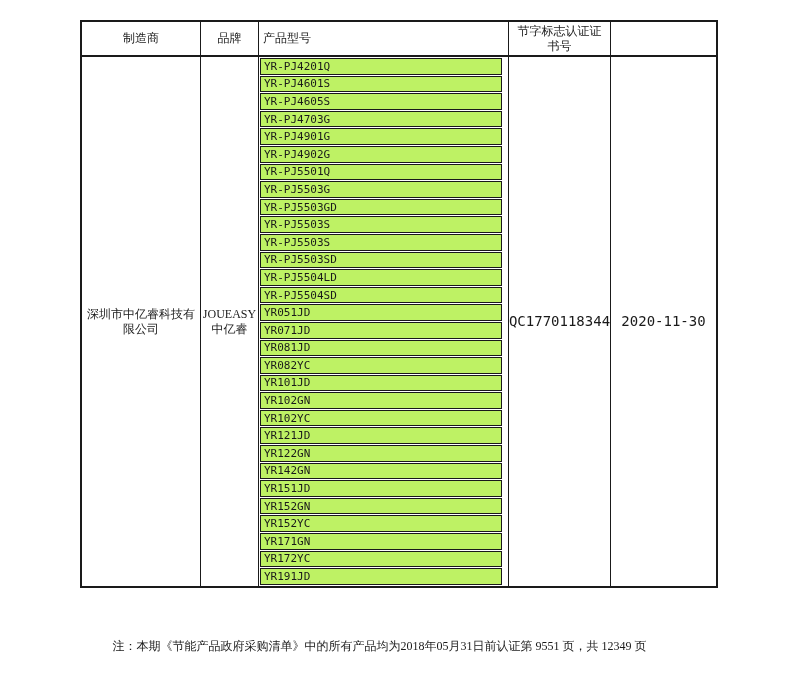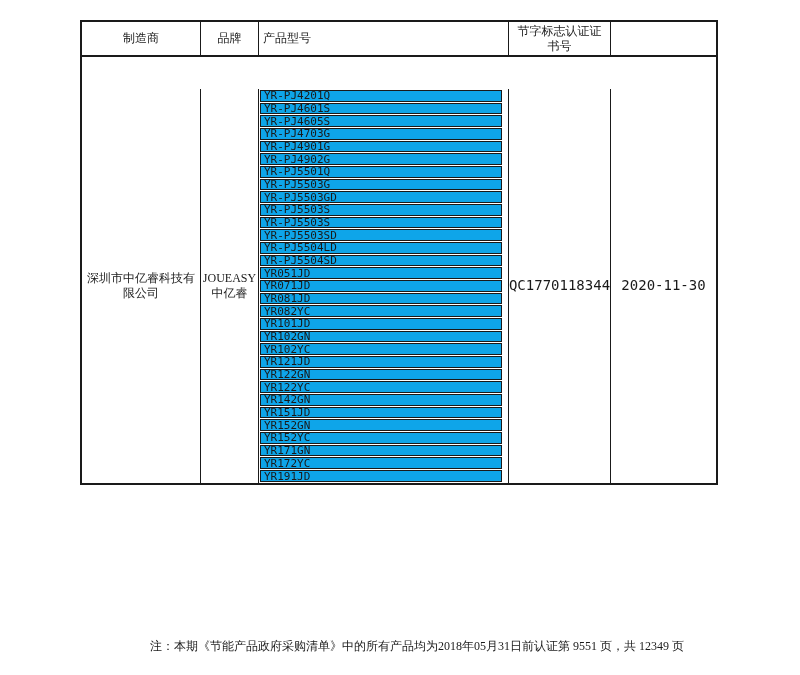--- a/index.html
+++ b/index.html
@@ -7,26 +7,25 @@
   body {
     font-family: "Liberation Serif", "DejaVu Serif", serif;
     color: #1a1a1a;
     position: relative;
   }
   .page { position: absolute; inset: 0; background: #ffffff; }
 
   .cert-table {
     position: absolute;
     left: 80px; top: 20px;
-    width: 638px; height: 465px;
+    width: 638px; height: 568px;
     border: 2px solid #1a1a1a;
     display: flex;
     flex-direction: column;
     background: #ffffff;
-    gap: 32px;
   }
   .header-row {
     display: flex;
     height: 35px;
     border-bottom: 2px solid #1a1a1a;
     flex: none;
   }
   .body-row { display: flex; flex: 1; min-height: 0; }
 
   .col-manufacturer { width: 119px; flex: none; }
@@ -58,36 +57,36 @@
   .model-box {
     flex: 1;
     border: 1px solid #1a1a1a;
     margin-bottom: 1px;
     font-family: "DejaVu Sans Mono", "Liberation Mono", monospace;
     font-size: 11px;
     line-height: 15px;
     padding-left: 3px;
     display: flex;
     align-items: center;
-    background: #0ea5e9;
+    background: #bef264;
     white-space: nowrap;
     overflow: hidden;
   }
   .model-box:last-child { margin-bottom: 0; text-align: center; }
 
   .mono-val {
     font-family: "DejaVu Sans Mono", "Liberation Mono", monospace;
     font-size: 14px;
   }
 
   .footer {
     position: absolute;
     left: 75px; right: 60px; top: 638px;
     display: flex;
-    justify-content: flex-end;
+    justify-content: center;
     font-size: 12px;
   }
   .footer .note { white-space: nowrap; }
   .footer .page-info { white-space: nowrap; margin-right: 56px; }
 </style>
 </head>
 <body>
 
 <div class="page">
 
@@ -127,21 +126,20 @@
           <div class="model-box">YR-PJ5504SD</div>
           <div class="model-box">YR051JD</div>
           <div class="model-box">YR071JD</div>
           <div class="model-box">YR081JD</div>
           <div class="model-box">YR082YC</div>
           <div class="model-box">YR101JD</div>
           <div class="model-box">YR102GN</div>
           <div class="model-box">YR102YC</div>
           <div class="model-box">YR121JD</div>
           <div class="model-box">YR122GN</div>
-          <div class="model-box">YR122YC</div>
           <div class="model-box">YR142GN</div>
           <div class="model-box">YR151JD</div>
           <div class="model-box">YR152GN</div>
           <div class="model-box">YR152YC</div>
           <div class="model-box">YR171GN</div>
           <div class="model-box">YR172YC</div>
           <div class="model-box">YR191JD</div>
         </div>
 
       <div class="cell col-cert">

